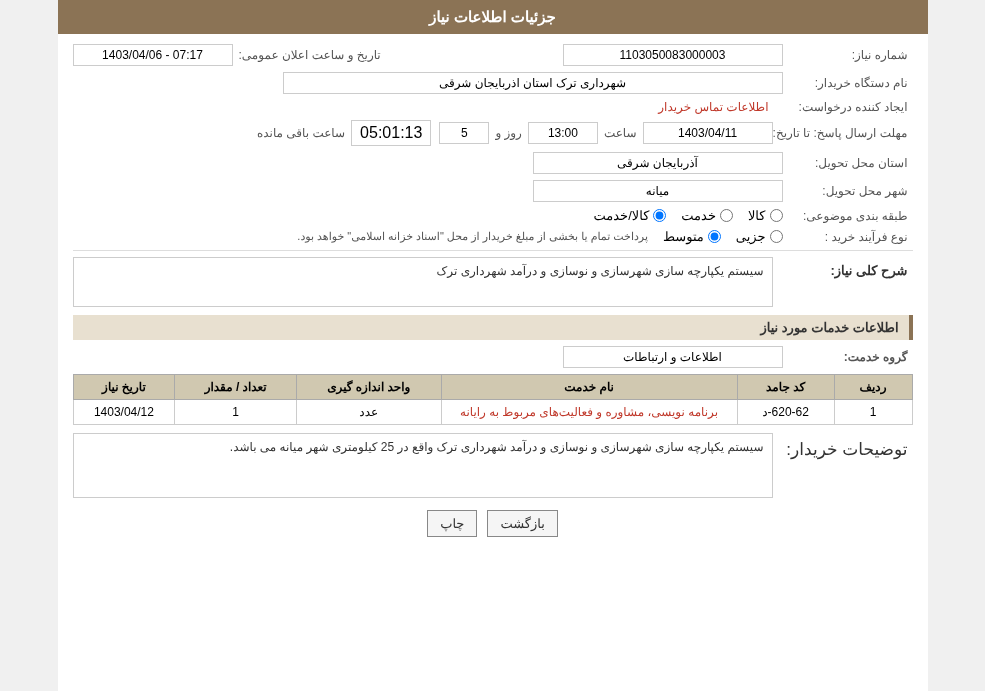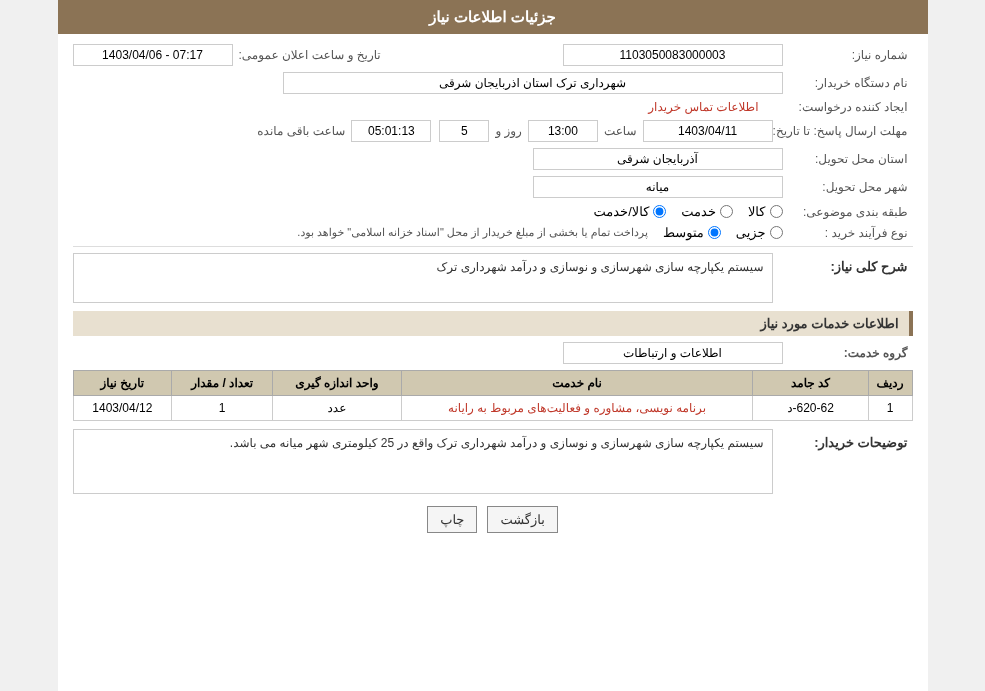--- a/index.html
+++ b/index.html
@@ -59,21 +59,21 @@
     }
     .contact-link {
       color: #c0392b;
       font-size: 12px;
       cursor: pointer;
       text-decoration: none;
     }
     .timer-box {
       border: 1px solid #ccc;
       padding: 3px 8px;
-      font-size: 12px;
+      font-size: 16px;
       background: #fff;
       direction: ltr;
       min-width: 80px;
       text-align: center;
     }
     .radio-group {
       display: flex;
       gap: 15px;
       align-items: center;
     }
@@ -116,21 +116,21 @@
     
     .services-table {
       width: 100%;
       border-collapse: collapse;
       margin-bottom: 8px;
       font-size: 12px;
     }
     .services-table th {
       background: #d0c8b0;
       border: 1px solid #aaa;
-      padding: 5px 8px;
+      padding: 5px 25px;
       text-align: center;
       font-weight: bold;
     }
     .services-table td {
       border: 1px solid #ccc;
       padding: 5px 8px;
       text-align: center;
     }
     .services-table td.service-name {
       color: #c0392b;
@@ -184,21 +184,21 @@
       <div class="value-box" style="direction:ltr; min-width:160px; text-align:center;">1403/04/06 - 07:17</div>
     </div>
 
     <div class="row-section">
       <span class="label-col">نام دستگاه خریدار:</span>
       <div class="value-box value-box-wide" style="min-width:500px;">شهرداری ترک استان اذربایجان شرقی</div>
     </div>
 
     <div class="row-section">
       <span class="label-col">ایجاد کننده درخواست:</span>
-      <a class="contact-link" style="margin-right:24px;">اطلاعات تماس خریدار</a>
+      <a class="contact-link" style="margin-right:14px;">اطلاعات تماس خریدار</a>
     </div>
 
     <div class="row-section">
       <span class="label-col">مهلت ارسال پاسخ: تا تاریخ:</span>
       <div class="value-box" style="min-width:130px; direction:ltr;">1403/04/11</div>
       <span class="field-label" style="margin: 0 6px;">ساعت</span>
       <div class="value-box" style="min-width:70px; direction:ltr;">13:00</div>
       <span class="field-label" style="margin: 0 6px;">روز و</span>
       <div class="value-box" style="min-width:50px;">5</div>
       <div class="timer-box" style="margin-right:8px;">05:01:13</div>
@@ -281,21 +281,21 @@
         <td>620-62-د</td>
         <td class="service-name">برنامه نویسی، مشاوره و فعالیت‌های مربوط به رایانه</td>
         <td>عدد</td>
         <td>1</td>
         <td>1403/04/12</td>
       </tr>
         </tbody>
     </table>
 
     <div class="two-col" style="margin-bottom:10px;">
-      <span class="label-col" style="font-weight:bold; font-size:13px; white-space:nowrap; color:#333;">توضیحات خریدار:</span>
+      <span class="label-col" style="font-weight:normal; font-size:17px; white-space:nowrap; color:#333;">توضیحات خریدار:</span>
       <div class="desc-wrapper">
         <div class="description-box" style="min-height:65px;">سیستم یکپارچه سازی شهرسازی و نوسازی و درآمد شهرداری ترک واقع در 25 کیلومتری شهر میانه می باشد.</div>
       </div>
     </div>
 
     <div class="button-row">
       <button class="btn btn-back">بازگشت</button>
       <button class="btn btn-print">چاپ</button>
     </div>
 

